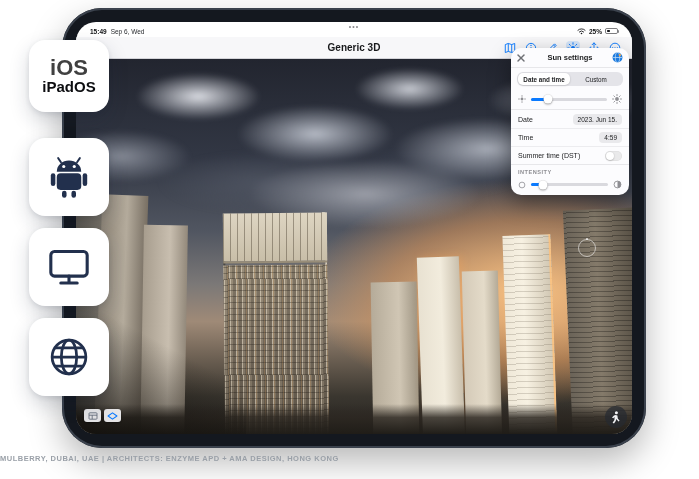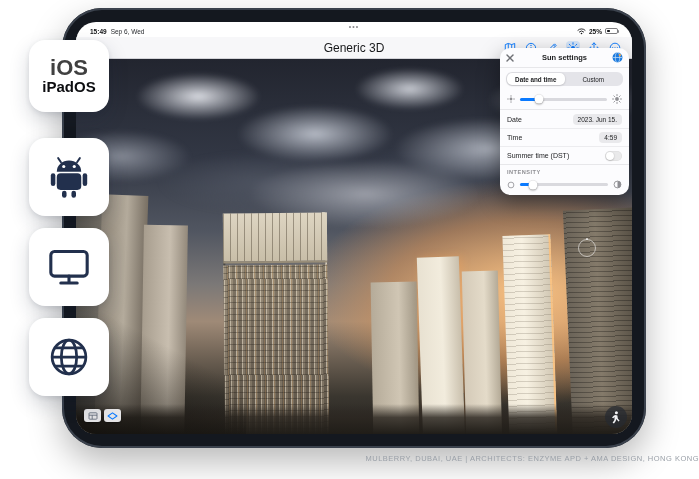--- a/index.html
+++ b/index.html
@@ -51,21 +51,21 @@
     background:#15161a; border-radius:.8px; }
   .batt-tip { position:absolute; right:-2.2px; top:1.6px; width:1.3px; height:2.6px;
     background:rgba(20,20,25,.5); border-radius:0 1px 1px 0; }
 
   
   .toolbar {
     position:relative; height:22px; background:#f7f7f9;
     border-bottom:1px solid #d4d4d9; display:flex; align-items:center; padding:0 10px;
   }
   .tb-title { position:absolute; left:0; right:0; text-align:center;
-    font-size:12px; font-weight:400; color:#17181a; pointer-events:none; }
+    font-size:10px; font-weight:700; color:#17181a; pointer-events:none; }
   .tb-back { z-index:2; display:flex; align-items:center; cursor:pointer; }
   .tb-icons { margin-left:auto; display:flex; align-items:center; gap:7px; z-index:2; }
   .tb-ic { display:flex; align-items:center; justify-content:center; width:14px; height:14px; }
   .tb-active { background:rgba(10,122,255,.14); border-radius:4px; }
 
   
   .viewport { position:relative; height:375px; overflow:hidden; background:#20242e; }
   .sky { position:absolute; inset:0;
     background:
       radial-gradient(55% 42% at 81% 62%, rgba(255,196,130,.95), rgba(235,155,85,.5) 45%, rgba(120,90,70,0) 72%),
@@ -131,21 +131,21 @@
 
   .vp-btns { position:absolute; left:8px; bottom:12px; display:flex; gap:3px; z-index:6; }
   .vp-btn { width:17px; height:13px; background:rgba(250,250,252,.9); border-radius:3px;
     display:flex; align-items:center; justify-content:center;
     box-shadow:0 1px 2px rgba(0,0,0,.35); cursor:pointer; }
   .walk-btn { position:absolute; right:5px; bottom:6px; width:22px; height:22px; z-index:6;
     background:rgba(38,41,48,.72); border-radius:50%;
     display:flex; align-items:center; justify-content:center; cursor:pointer; }
 
   
-  .sunpanel { position:absolute; top:26px; right:3px; width:129px; z-index:8;
+  .sunpanel { position:absolute; top:26px; right:3px; width:118px; z-index:8;
     background:#fcfcfe; border-radius:10px; box-shadow:0 8px 22px rgba(0,0,0,.38);
     font-size:7px; color:#1b1c1e; }
   .sp-header { height:20px; display:flex; align-items:center; padding:0 6px;
     border-bottom:1px solid #e7e7ea; }
   .sp-close { width:12px; display:flex; align-items:center; cursor:pointer; }
   .sp-title { flex:1; text-align:center; font-size:7.5px; font-weight:700; }
   .sp-globe { width:12px; display:flex; justify-content:flex-end; cursor:pointer; }
   .sp-seg { margin:4px 6px; height:14px; background:#e4e4e9; border-radius:6px;
     display:flex; padding:1px; }
   .seg-item { flex:1; display:flex; align-items:center; justify-content:center;
@@ -168,22 +168,22 @@
     color:#1b1c1e; cursor:pointer; }
   .toggle { width:17px; height:10px; border-radius:5px; background:#e9e9ea;
     position:relative; cursor:pointer; box-shadow:inset 0 0 0 .5px rgba(0,0,0,.06); }
   .toggle::after { content:""; position:absolute; left:1px; top:1px; width:8px; height:8px;
     border-radius:50%; background:#fff; box-shadow:0 .5px 1.5px rgba(0,0,0,.3); }
   .sp-section { border-top:1px solid #e7e7ea; padding:4px 7px 1px; font-size:5.6px;
     letter-spacing:.5px; color:#8e8e93; font-weight:600; }
   .sp-sliderrow.last { border-bottom:none; padding-bottom:6px; }
 
   
-  .caption { position:absolute; left:0; right:0; top:454px; text-align:right;
-    font-size:7.5px; letter-spacing:.5px; color:#9aa0a8; font-weight:400; }
+  .caption { position:absolute; left:0; right:0; top:454px; text-align:left;
+    font-size:7.5px; letter-spacing:.5px; color:#9aa0a8; font-weight:700; }
 
   svg { display:block; }
 </style>
 </head>
 <body>
 
 <div class="cards">
   <div class="card card-ios">
     <div class="ios-l1">iOS</div>
     <div class="ios-l2">iPadOS</div>

